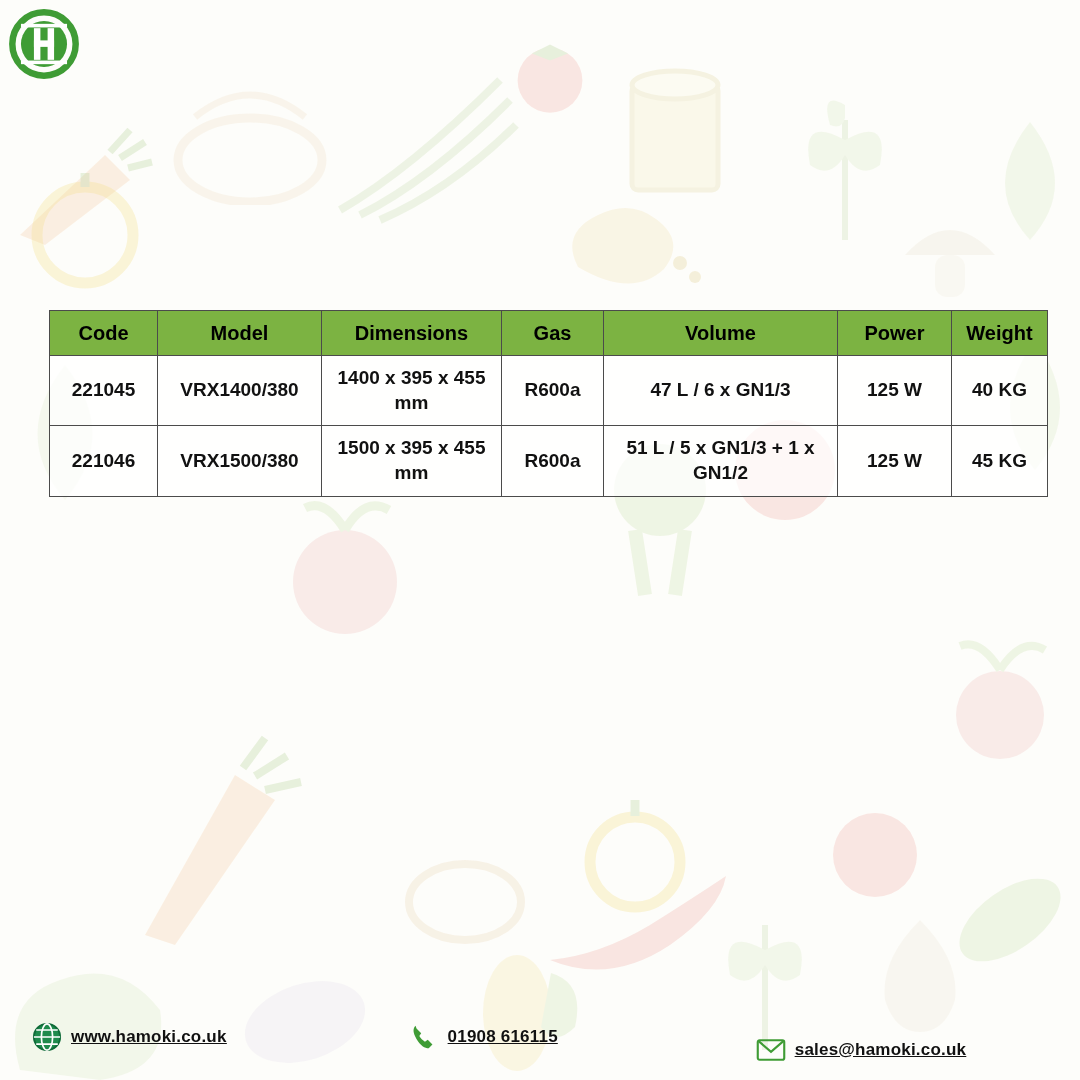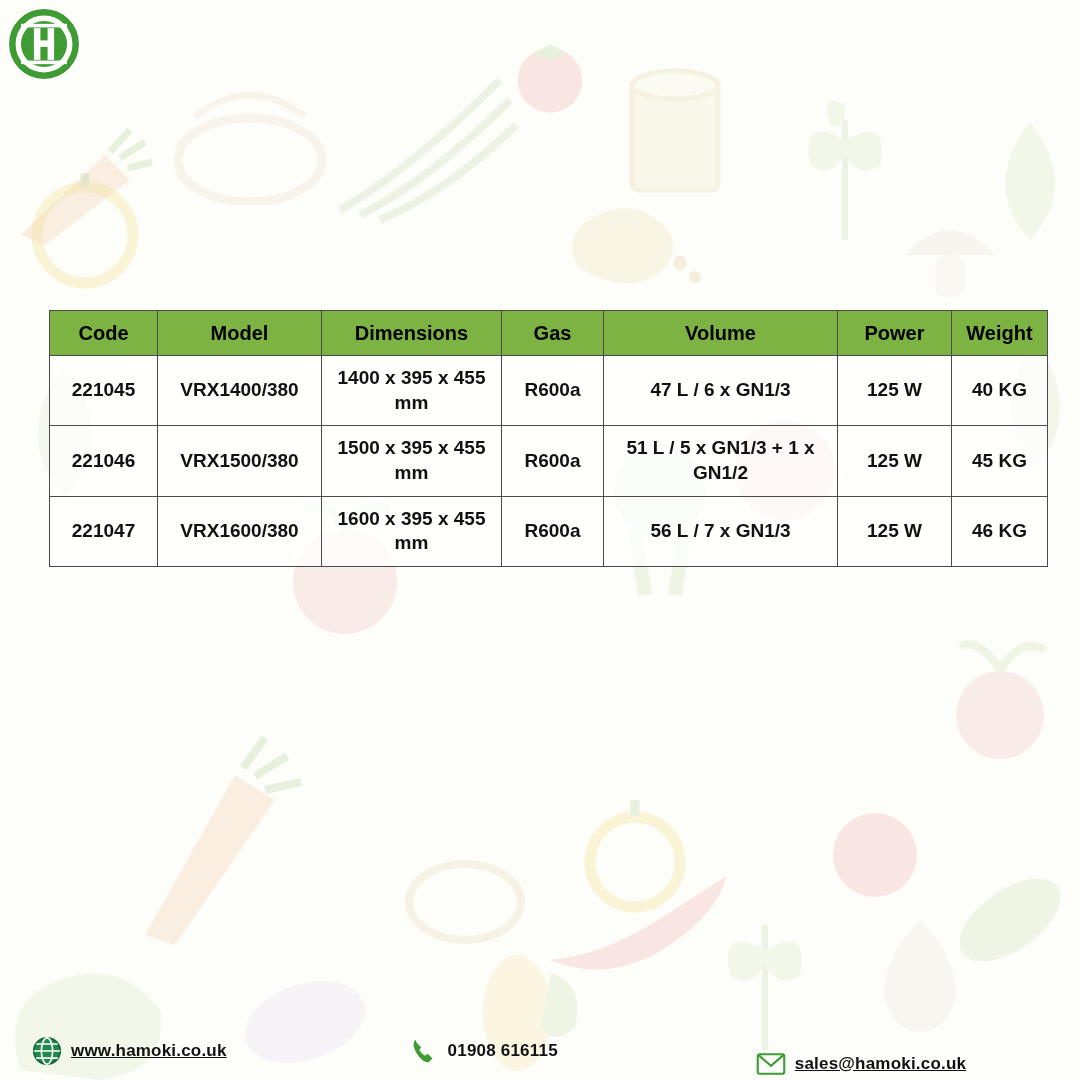--- a/index.html
+++ b/index.html
@@ -82,28 +82,29 @@
   col.c-gas { width: 102px; }
   col.c-vol { width: 234px; }
   col.c-power { width: 114px; }
   col.c-weight { width: 96px; }
 
   
   .footer {
     position: absolute;
     left: 0;
     right: 0;
-    bottom: 5px;
+    bottom: 19px;
     height: 48px;
     display: flex;
     align-items: center;
     z-index: 5;
     font-size: 17px;
     font-weight: bold;
     color: #111;
+    text-decoration: underline;
   }
   .f-item {
     display: flex;
     align-items: center;
     gap: 9px;
   }
   .f-web { margin-left: 32px; }
   .f-phone { margin-left: 182px; }
   .f-mail { margin-left: 198px; margin-top: 26px; }
   .f-item .label { letter-spacing: 0.2px; }
@@ -262,29 +263,20 @@
       </tr>
       <tr>
         <td>221046</td>
         <td>VRX1500/380</td>
         <td>1500 x 395 x 455 mm</td>
         <td>R600a</td>
         <td>51 L / 5 x GN1/3 + 1 x GN1/2</td>
         <td>125 W</td>
         <td>45 KG</td>
       </tr>
-      <tr>
-        <td>221047</td>
-        <td>VRX1600/380</td>
-        <td>1600 x 395 x 455 mm</td>
-        <td>R600a</td>
-        <td>56 L / 7 x GN1/3</td>
-        <td>125 W</td>
-        <td>46 KG</td>
-      </tr>
     </tbody>
   </table>
 </div>
 
 <div class="footer">
   <div class="f-item f-web">
     <svg class="ficon" viewBox="0 0 32 32">
       <circle cx="16" cy="16" r="14" fill="#1f8a4c"></circle>
       <circle cx="16" cy="16" r="14" fill="none" stroke="#0f6b38" stroke-width="2"></circle>
       <ellipse cx="16" cy="16" rx="6" ry="14" fill="none" stroke="#ffffff" stroke-width="1.8"></ellipse>

